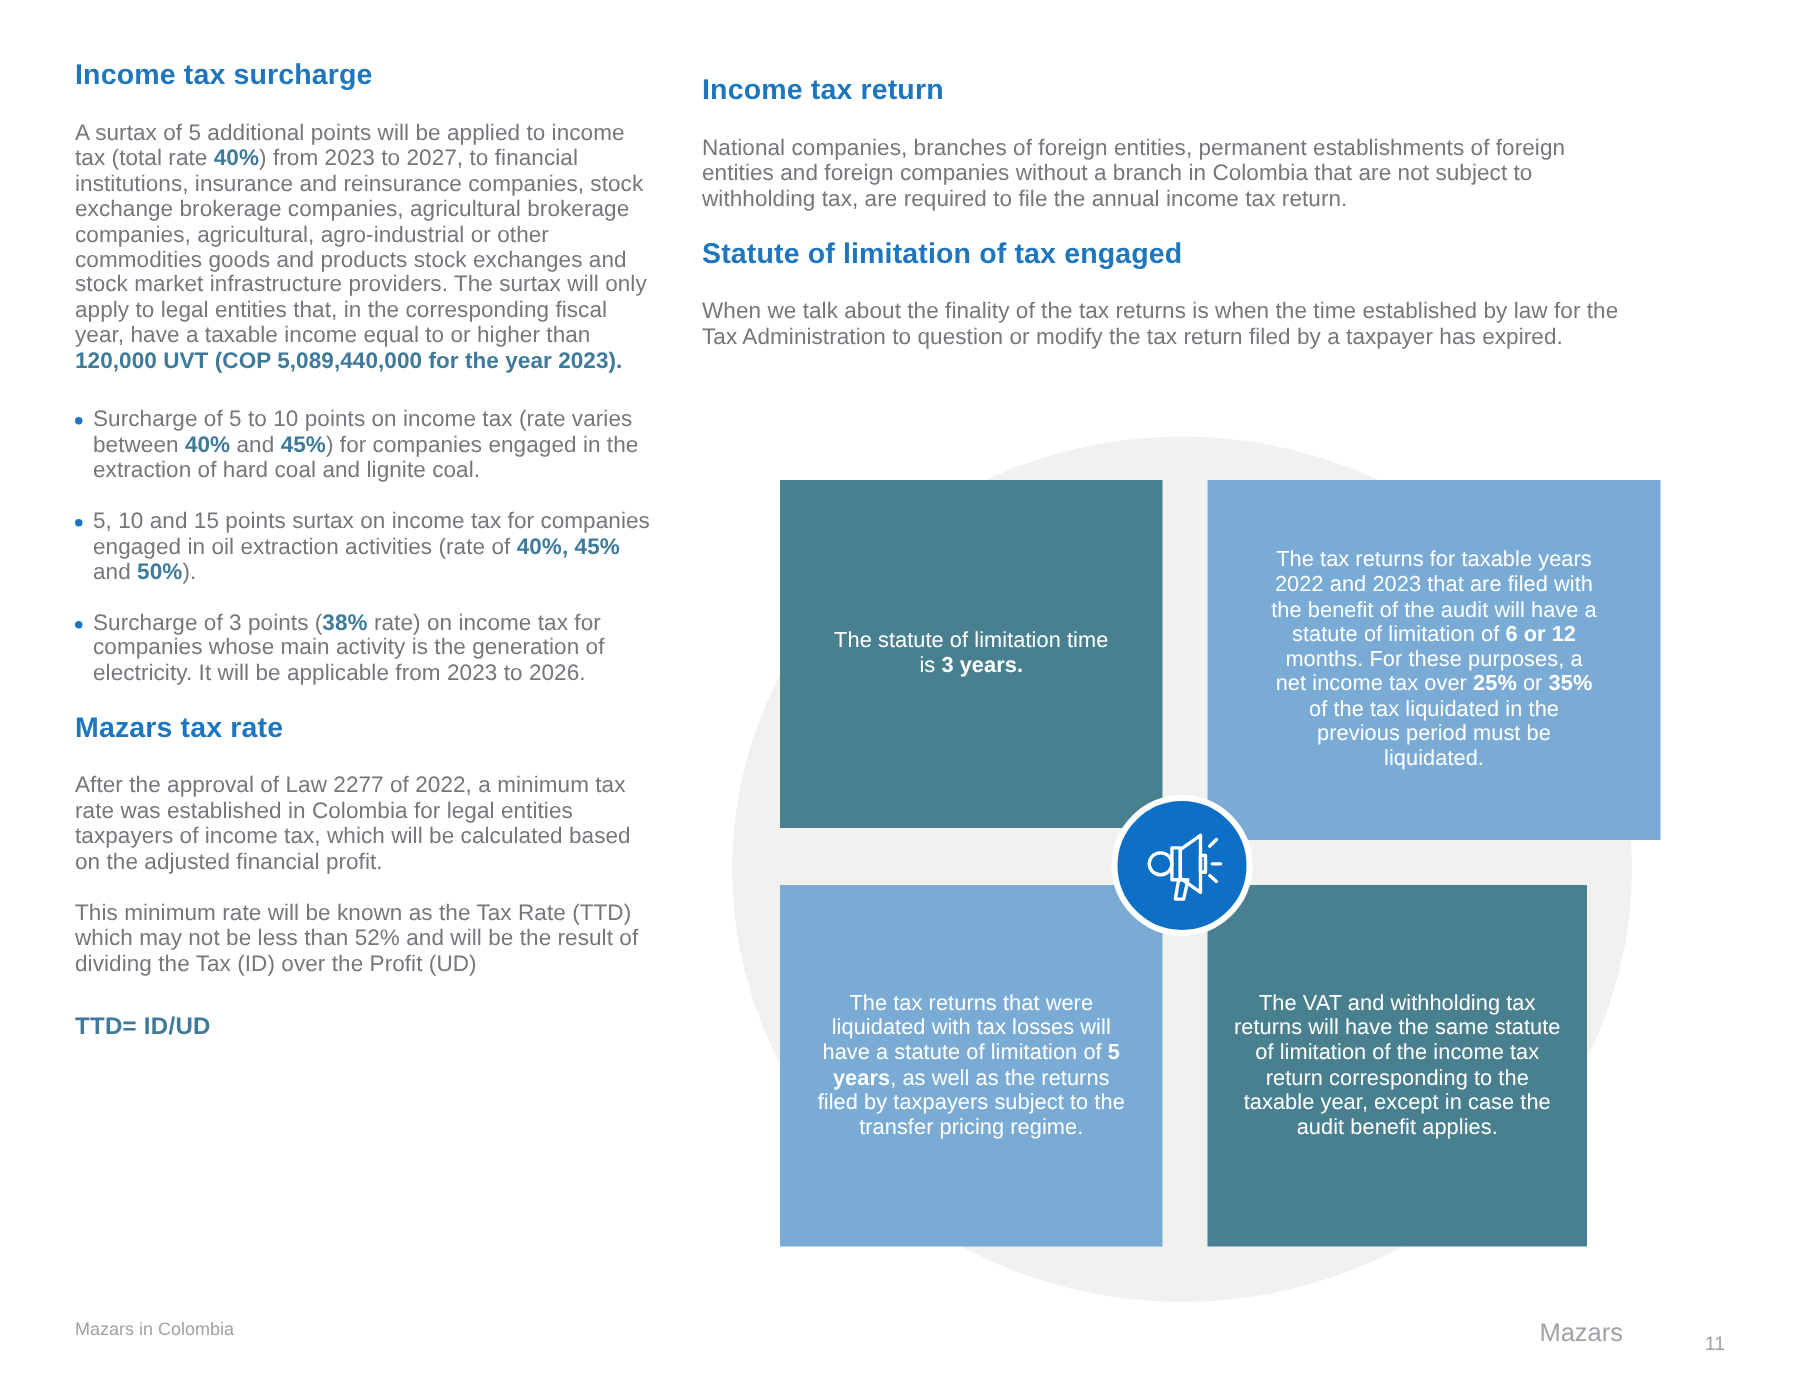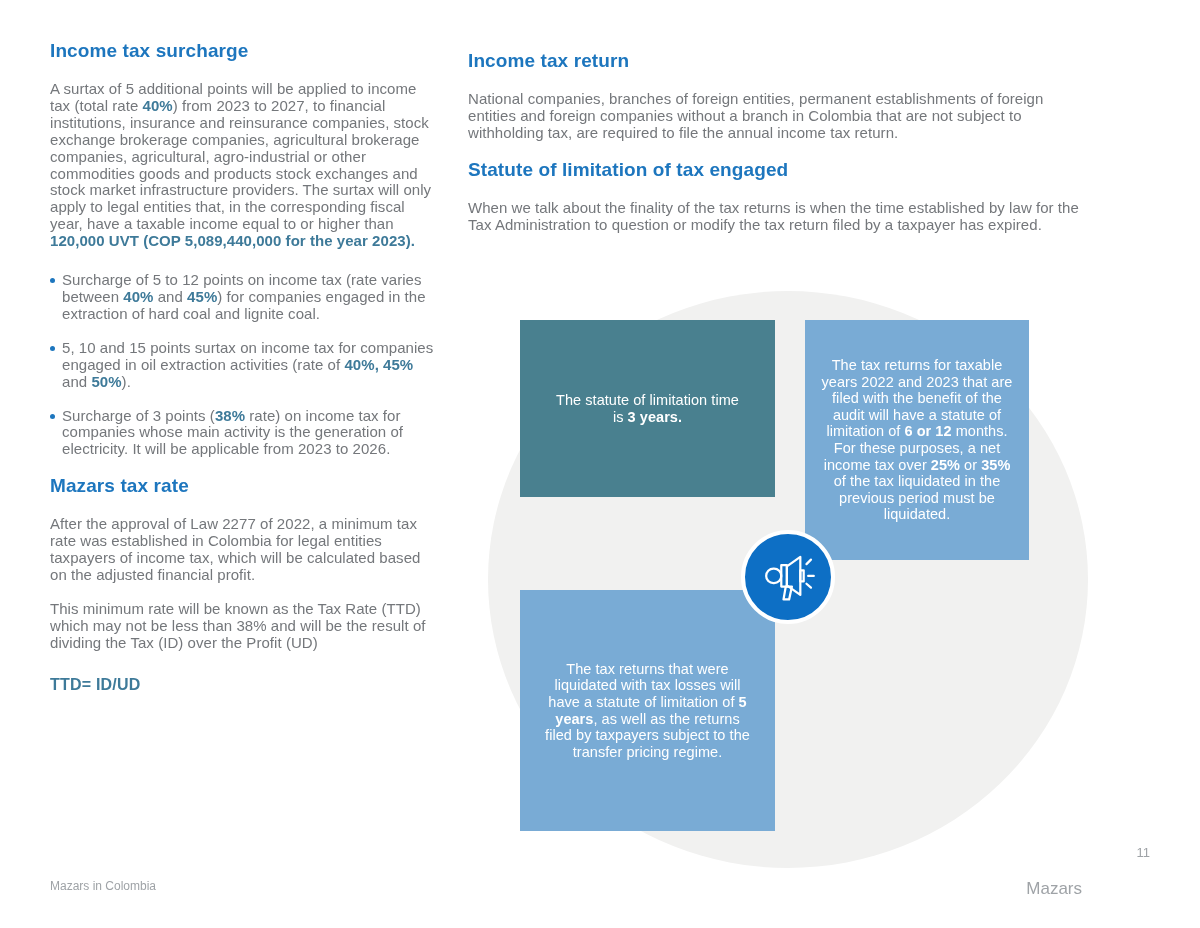--- a/index.html
+++ b/index.html
@@ -54,64 +54,64 @@
     border-radius:50%;background:var(--circle-gray);
   }
   .box{
     position:absolute;display:flex;align-items:center;justify-content:center;
     text-align:center;color:#ffffff;font-size:14.5px;line-height:16.6px;
     letter-spacing:.05px;padding:14px;
   }
   .box .inner{max-width:220px;}
   .box.dark{background:var(--box-dark);}
   .box.light{background:var(--box-light);}
-  .box.tl{left:520px;top:320px;width:255px;height:177px;}
+  .box.tl{left:520px;top:320px;width:255px;height:232px;}
   .box.tl .inner{max-width:190px;}
-  .box.tr{left:805px;top:320px;width:224px;height:240px;}
+  .box.tr{left:805px;top:320px;width:302px;height:240px;}
   .box.bl{left:520px;top:590px;width:255px;height:241px;}
   .box.bl .inner{max-width:205px;}
   .box.br{left:805px;top:590px;width:253px;height:241px;}
   .center-badge{
     position:absolute;left:741px;top:530px;width:94px;height:94px;
     border-radius:50%;background:var(--badge-blue);border:4px solid #ffffff;
     display:flex;align-items:center;justify-content:center;
   }
   .center-badge svg{display:block;}
   
   .footer-left{position:absolute;left:50px;top:879px;font-size:12px;color:var(--footer-gray);}
   .footer-brand{position:absolute;right:118px;top:879px;font-size:17px;color:var(--footer-gray);}
-  .footer-page{position:absolute;right:50px;top:845px;font-size:13px;color:var(--footer-gray);}
+  .footer-page{position:absolute;right:50px;top:888px;font-size:13px;color:var(--footer-gray);}
 </style>
 </head>
 <body>
 
 <div class="page">
 
   <div class="col-left">
     <h2 class="sec">Income tax surcharge</h2>
     <p class="body-text"><span>A surtax of 5 additional points will be applied to income tax (total rate </span><span class="b">40%</span><span>) from 2023 to 2027, to financial institutions, insurance and reinsurance companies, stock exchange brokerage companies, agricultural brokerage companies, agricultural, agro-industrial or other commodities goods and products stock exchanges and stock market infrastructure providers. The surtax will only apply to legal entities that, in the corresponding fiscal year, have a taxable income equal to or higher than </span><span class="b">120,000 UVT (COP 5,089,440,000 for the year 2023).</span></p>
 
     <ul class="bullets">
       <li>
         <span class="dot"></span>
-        <span><span>Surcharge of 5 to 12 points on income tax (rate varies between </span><span class="b">40%</span><span> and </span><span class="b">45%</span><span>) for companies engaged in the extraction of hard coal and lignite coal.</span></span>
+        <span><span>Surcharge of 5 to 10 points on income tax (rate varies between </span><span class="b">40%</span><span> and </span><span class="b">45%</span><span>) for companies engaged in the extraction of hard coal and lignite coal.</span></span>
       </li>
       <li>
         <span class="dot"></span>
         <span><span>5, 10 and 15 points surtax on income tax for companies engaged in oil extraction activities (rate of </span><span class="b">40%, 45%</span><span> and </span><span class="b">50%</span><span>).</span></span>
       </li>
       <li>
         <span class="dot"></span>
         <span><span>Surcharge of 3 points (</span><span class="b">38%</span><span> rate) on income tax for companies whose main activity is the generation of electricity. It will be applicable from 2023 to 2026.</span></span>
       </li>
     </ul>
 
     <h2 class="sec mt-section">Mazars tax rate</h2>
     <p class="body-text">After the approval of Law 2277 of 2022, a minimum tax rate was established in Colombia for legal entities taxpayers of income tax, which will be calculated based on the adjusted financial profit.</p>
-    <p class="body-text">This minimum rate will be known as the Tax Rate (TTD) which may not be less than 38% and will be the result of dividing the Tax (ID) over the Profit (UD)</p>
+    <p class="body-text">This minimum rate will be known as the Tax Rate (TTD) which may not be less than 52% and will be the result of dividing the Tax (ID) over the Profit (UD)</p>
     <div class="formula">TTD= ID/UD</div>
   </div>
 
   <div class="col-right">
     <h2 class="sec">Income tax return</h2>
     <p class="body-text">National companies, branches of foreign entities, permanent establishments of foreign entities and foreign companies without a branch in Colombia that are not subject to withholding tax, are required to file the annual income tax return.</p>
 
     <h2 class="sec mt-sec2">Statute of limitation of tax engaged</h2>
     <p class="body-text">When we talk about the finality of the tax returns is when the time established by law for the Tax Administration to question or modify the tax return filed by a taxpayer has expired.</p>
   </div>
@@ -121,20 +121,23 @@
 
     <div class="box dark tl">
       <div class="inner"><span>The statute of limitation time is </span><span class="b">3 years.</span></div>
     </div>
     <div class="box light tr">
       <div class="inner"><span>The tax returns for taxable years 2022 and 2023 that are filed with the benefit of the audit will have a statute of limitation of </span><span class="b">6 or 12</span><span> months. For these purposes, a net income tax over </span><span class="b">25%</span><span> or </span><span class="b">35%</span><span> of the tax liquidated in the previous period must be liquidated.</span></div>
     </div>
     <div class="box light bl">
       <div class="inner"><span>The tax returns that were liquidated with tax losses will have a statute of limitation of </span><span class="b">5 years</span><span>, as well as the returns filed by taxpayers subject to the transfer pricing regime.</span></div>
     </div>
+    <div class="box dark br">
+      <div class="inner"><span>The VAT and withholding tax returns will have the same statute of limitation of the income tax return corresponding to the taxable year, except in case the audit benefit applies.</span></div>
+    </div>
 
     <div class="center-badge">
       <svg width="56" height="56" viewBox="0 0 100 100" fill="none" stroke="#ffffff" stroke-width="4" stroke-linejoin="round" stroke-linecap="round">
         <rect x="11" y="35" width="27" height="26" rx="13"></rect>
         <rect x="38" y="29" width="10" height="38"></rect>
         <path d="M48 31 L72 14 L72 82 L48 65 Z"></path>
         <rect x="72" y="38" width="6" height="20"></rect>
         <path d="M46 67 L57 67 L52 90 L42 90 Z"></path>
         <path d="M83 27 L91 19"></path>
         <path d="M86 48 L96 48"></path>

